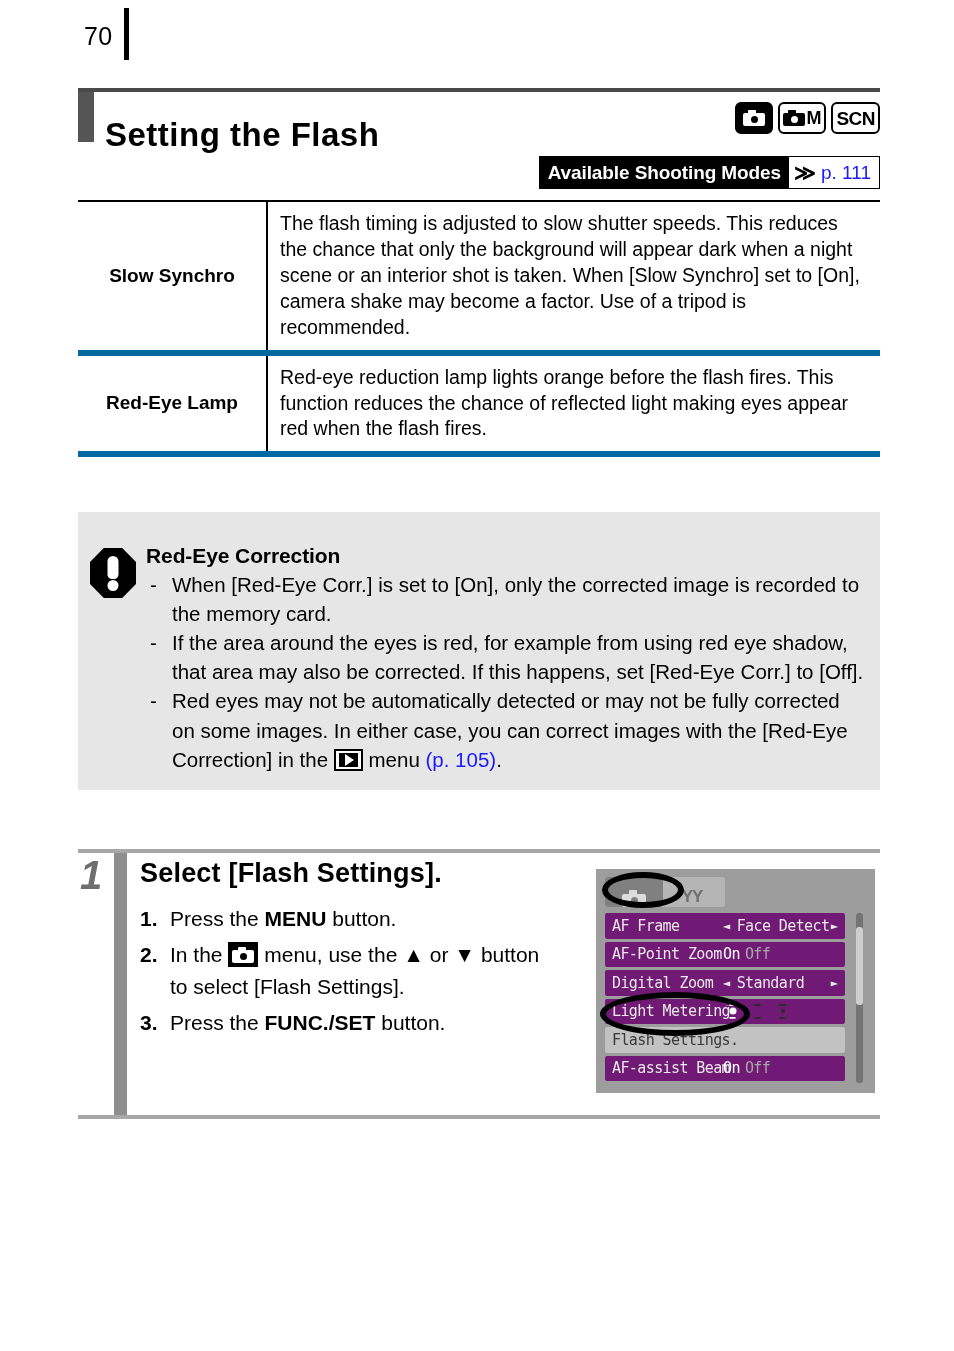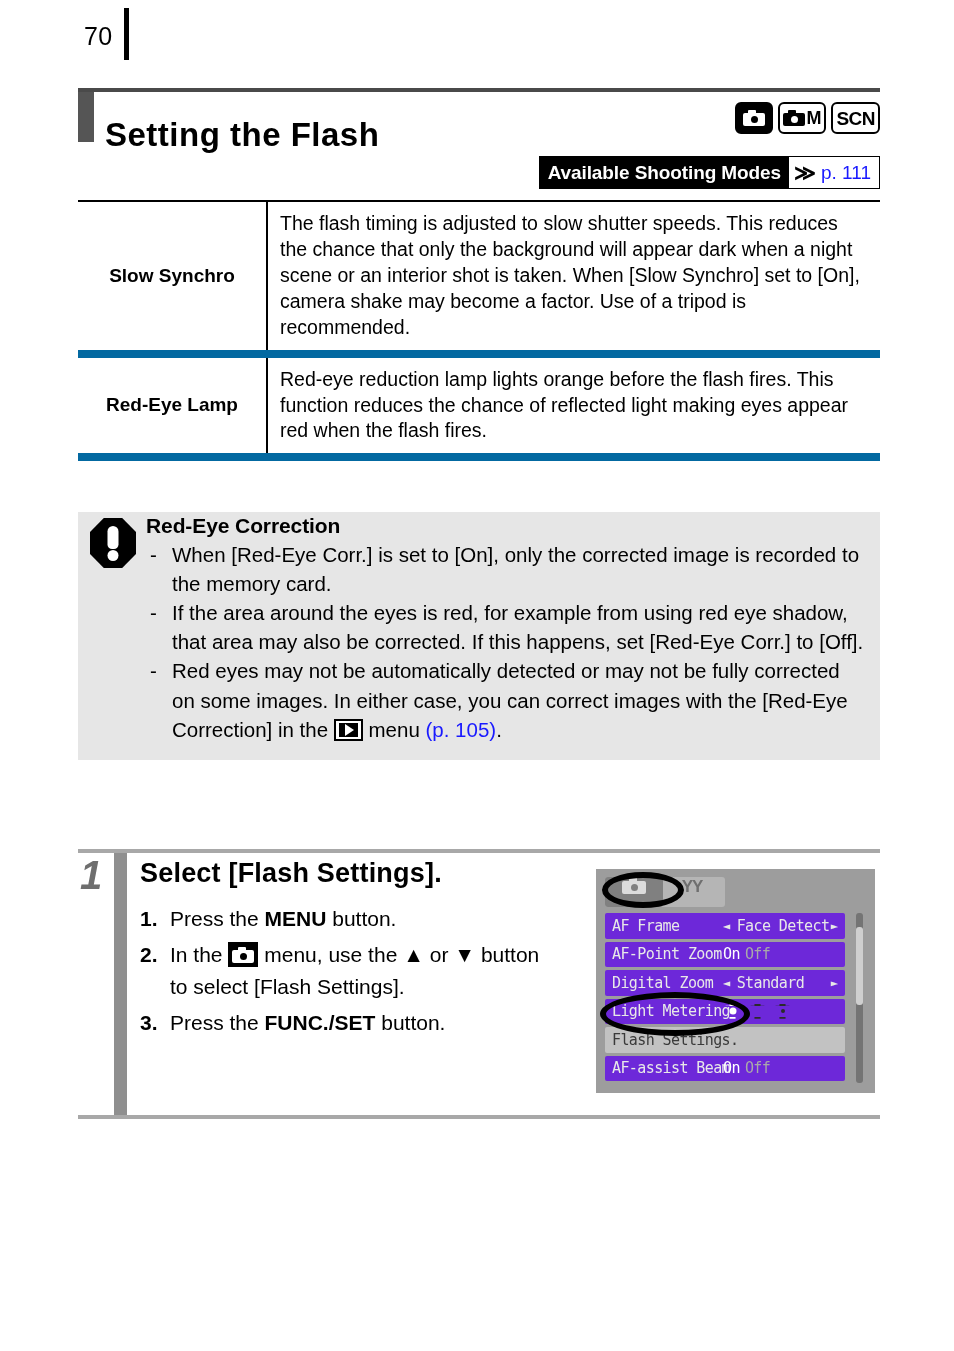--- a/index.html
+++ b/index.html
@@ -162,21 +162,21 @@
 
   
   .spec-table {
     position: absolute;
     left: 78px; top: 200px;
     width: 802px;
     border-collapse: collapse;
   }
   .spec-table tr { vertical-align: middle; }
   .spec-table td {
-    border-bottom: 8px solid #0369a1;
+    border-bottom: 6px solid #0369a1;
     padding: 0;
   }
   .spec-table tr:first-child td { border-top: 2px solid #000; }
   .spec-table td.name {
     width: 176px;
     border-right: 2px solid #000;
     font-size: 19px;
     font-weight: bold;
     text-align: center;
     padding: 8px 6px;
@@ -186,21 +186,21 @@
     line-height: 1.33;
     padding: 9px 12px 9px 12px;
   }
 
   
   .note {
     position: absolute;
     left: 78px; top: 512px;
     width: 802px;
     background: #e6e6e6;
-    padding: 2px 12px 16px 12px;
+    padding: 32px 12px 16px 12px;
     box-sizing: border-box;
   }
   .note-inner { display: flex; }
   .note-icon {
     width: 56px;
     flex: 0 0 56px;
     padding-top: 4px;
   }
   .octo {
     width: 46px; height: 50px;
@@ -375,21 +375,21 @@
     left: 9px; top: 8px;
     width: 120px; height: 30px;
     background: #b5b5b5;
     border-radius: 3px;
     display: flex;
     align-items: center;
   }
   .lcd-tab {
     width: 58px; height: 30px;
     display: flex;
-    align-items: flex-start;
+    align-items: flex-end;
     justify-content: center;
     border-radius: 3px;
   }
   .lcd-tab.active { background: #808080; }
   .lcd-tab .cam2 {
     width: 24px; height: 17px;
     position: relative;
   }
   .lcd-tab .cam2 .b {
     position: absolute; left: 0; bottom: 0;
@@ -413,21 +413,21 @@
     letter-spacing: -1px;
   }
 
   .lcd-rows {
     position: absolute;
     left: 9px; top: 44px;
     width: 240px;
   }
   .lcd-row {
     height: 25.5px;
-    background: #6d28d9;
+    background: #701a75;
     margin-bottom: 3px;
     border-radius: 2px;
     display: flex;
     align-items: center;
     position: relative;
     font-family: "DejaVu Sans Mono", monospace;
     font-size: 15px;
     color: #e8e8e8;
   }
   .lcd-row.selected { background: #c2c2c2; color: #3a3a3a; }

